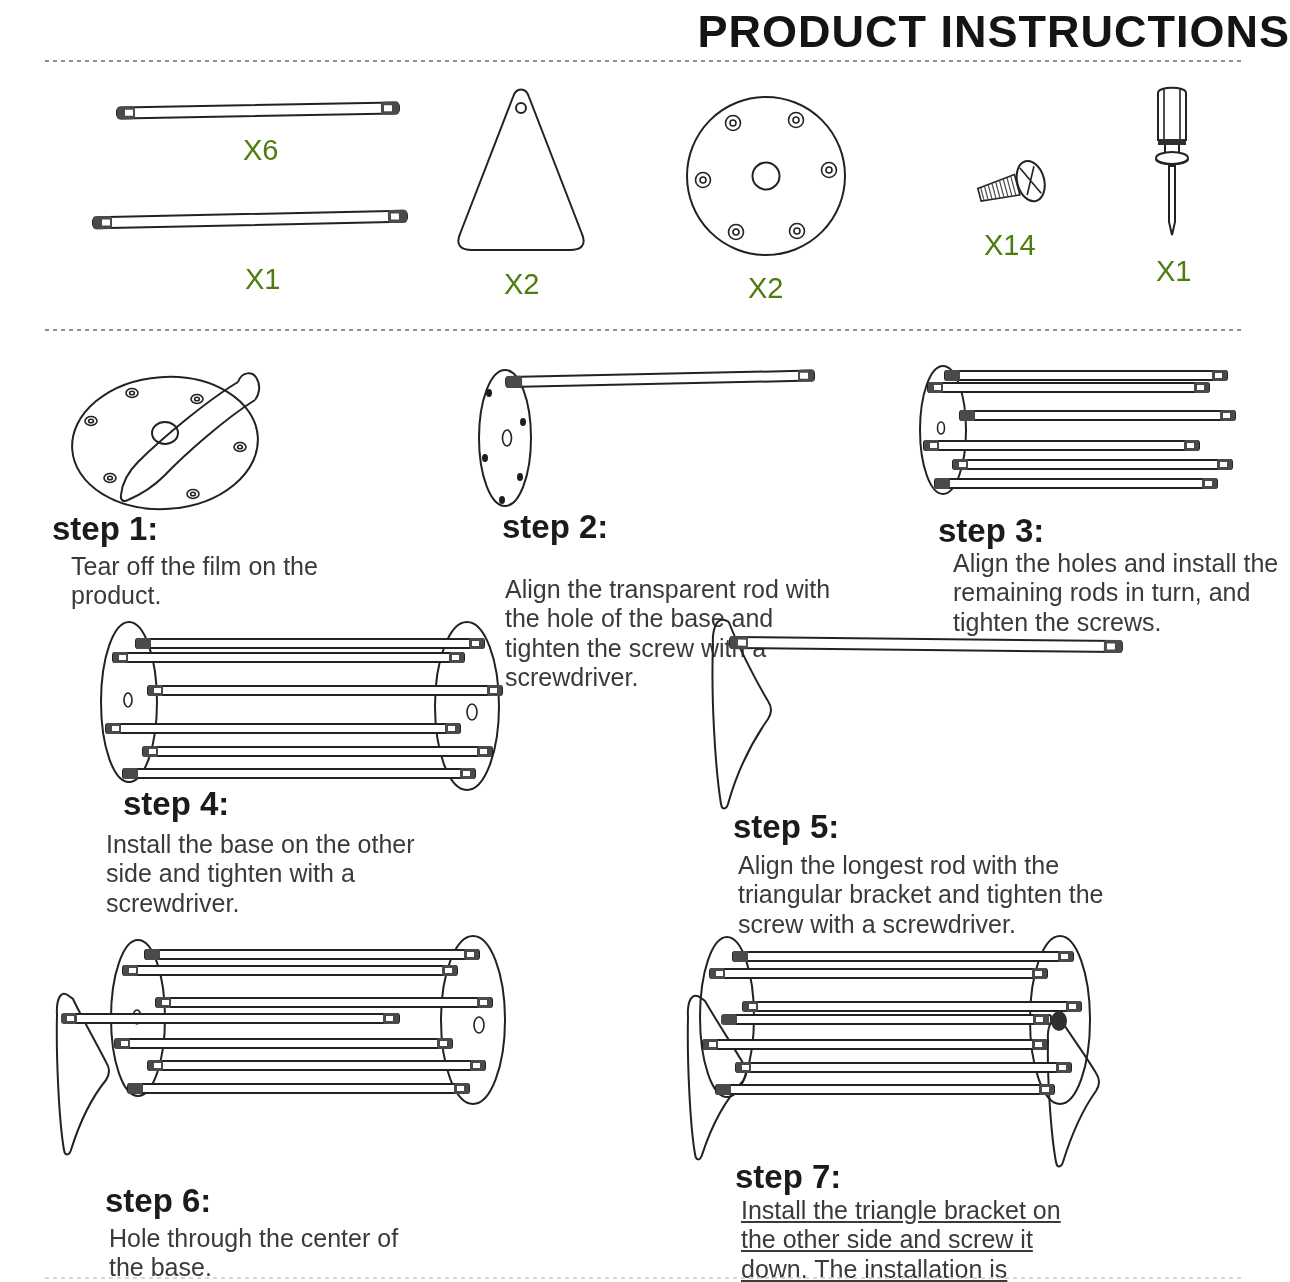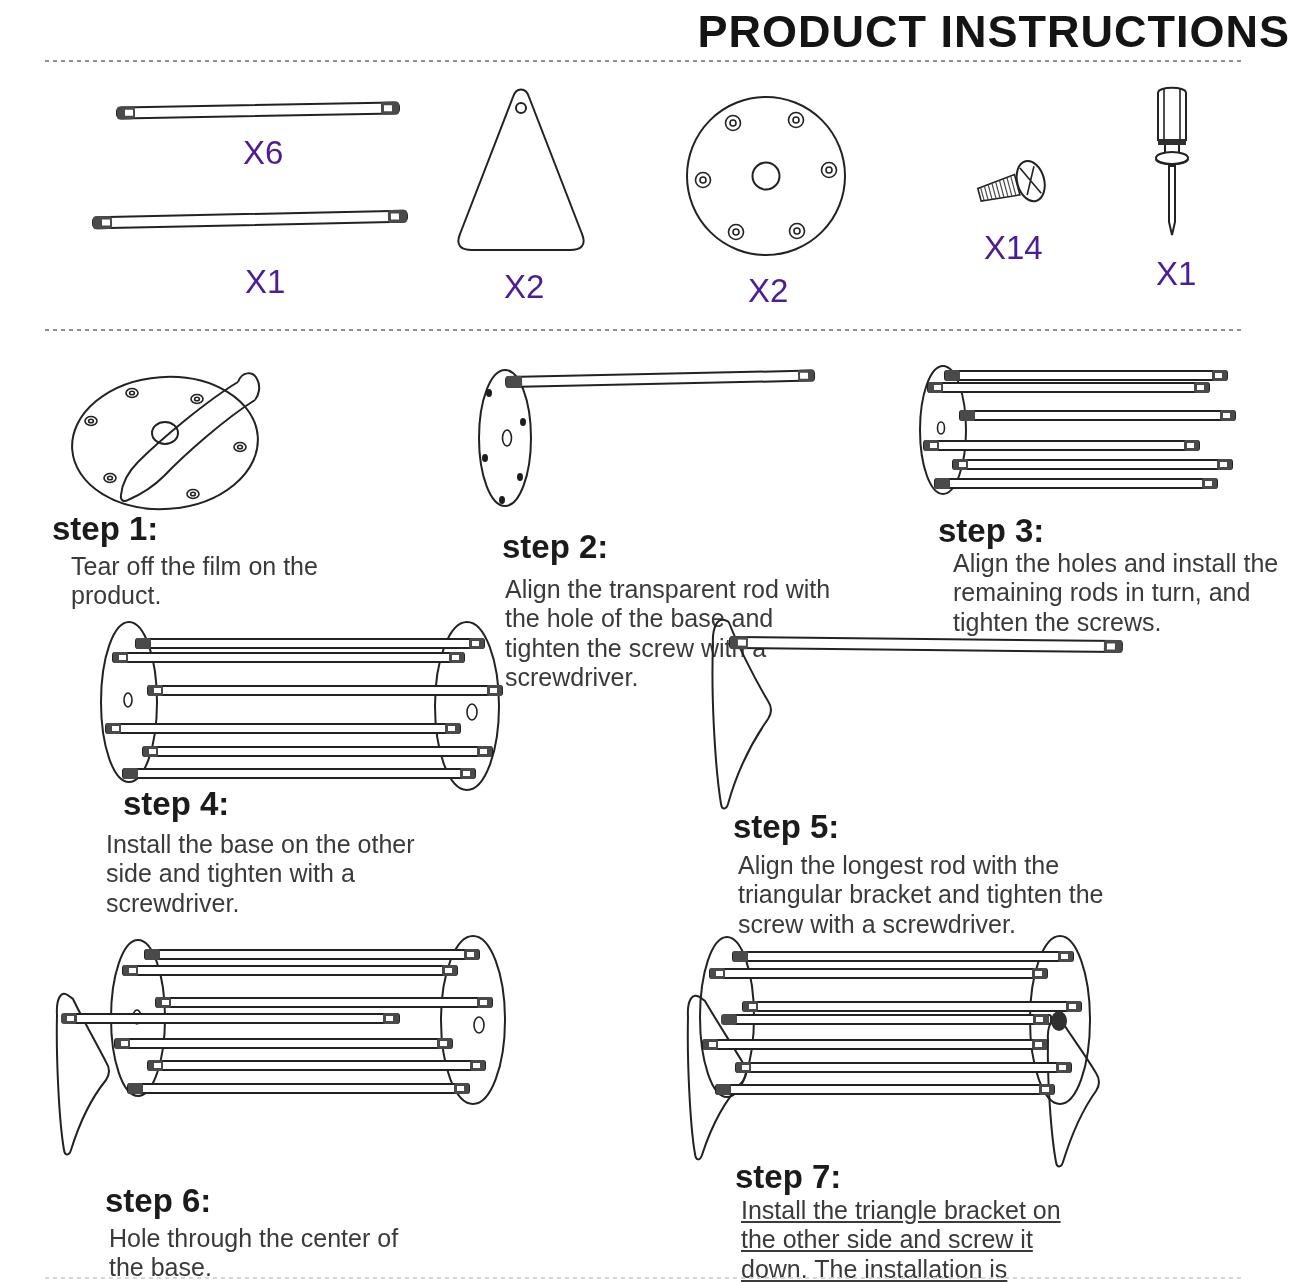--- a/index.html
+++ b/index.html
@@ -3,21 +3,21 @@
 <meta charset="utf-8">
 <style>
   html,body{margin:0;padding:0;background:#fff;}
   #sheet{position:relative;width:1290px;height:1282px;background:#ffffff;overflow:hidden;
          font-family:"Liberation Sans",sans-serif;}
   .abs{position:absolute;}
   #title{top:6px;left:0;width:100%;text-align:right;font-size:45px;font-weight:700;
          letter-spacing:1px;color:#141414;}
   .dash{height:2px;background:repeating-linear-gradient(90deg,#8f8f8f 0 4px,transparent 4px 8px);}
   .dash.faint{background:repeating-linear-gradient(90deg,#d7d7d7 0 4px,transparent 4px 8px);}
-  .qty{font-size:33px;color:#4c1d95;}
+  .qty{font-size:29px;color:#4d7c0f;}
   .sh{font-size:33px;font-weight:700;color:#1b1b1b;}
   .sb{font-size:25px;color:#3a3a3a;line-height:1.17;}
   svg .ln{stroke:#222;stroke-width:2;fill:none;}
   svg .lt{stroke:#222;stroke-width:1.6;fill:none;}
   svg .lw{stroke:#222;stroke-width:2;fill:#fff;}
   svg .cap{fill:#4a4a4a;}
   svg .cpd{fill:#2f2f2f;}
   svg .wsq{fill:#fff;}
   svg .thr{stroke:#4a4a4a;stroke-width:1.2;}
 </style>
@@ -146,21 +146,21 @@
       <ellipse cx="26" cy="136" rx="3" ry="4"></ellipse>
     </g>
     <ellipse class="lt" cx="31" cy="74" rx="4.5" ry="8"></ellipse>
     <g transform="translate(30,13) rotate(-1.2)">
       <rect class="lw" x="0" y="0" width="308" height="10" rx="3"></rect>
       <rect class="cap" x="0" y="-1" width="16" height="12" rx="2"></rect>
       <rect class="cap" x="292" y="-1" width="16" height="12" rx="2"></rect>
         <rect class="wsq" x="294" y="2" width="8" height="6"></rect>
     </g>
   </svg>
-  <div class="abs sh" style="left:502px;top:528px;">step 2:</div>
+  <div class="abs sh" style="left:502px;top:508px;">step 2:</div>
   <div class="abs sb" style="left:505px;top:575px;width:330px;">Align the transparent rod with the hole of the base and tighten the screw with a screwdriver.</div>
 
   <svg class="abs" style="left:915px;top:355px;" width="330" height="145" viewBox="0 0 330 145">
     <ellipse class="ln" cx="28" cy="75" rx="23" ry="64" stroke-width="2.4"></ellipse>
     <ellipse class="lt" cx="26" cy="73" rx="3.5" ry="6"></ellipse>
     <g>
       <rect class="lw" x="30" y="16" width="282" height="9" rx="2"></rect>
       <rect class="cap" x="30" y="15" width="15" height="11" rx="2"></rect>
       <rect class="cap" x="297" y="15" width="15" height="11" rx="2"></rect>
         <rect class="wsq" x="300" y="18" width="7" height="5"></rect>

